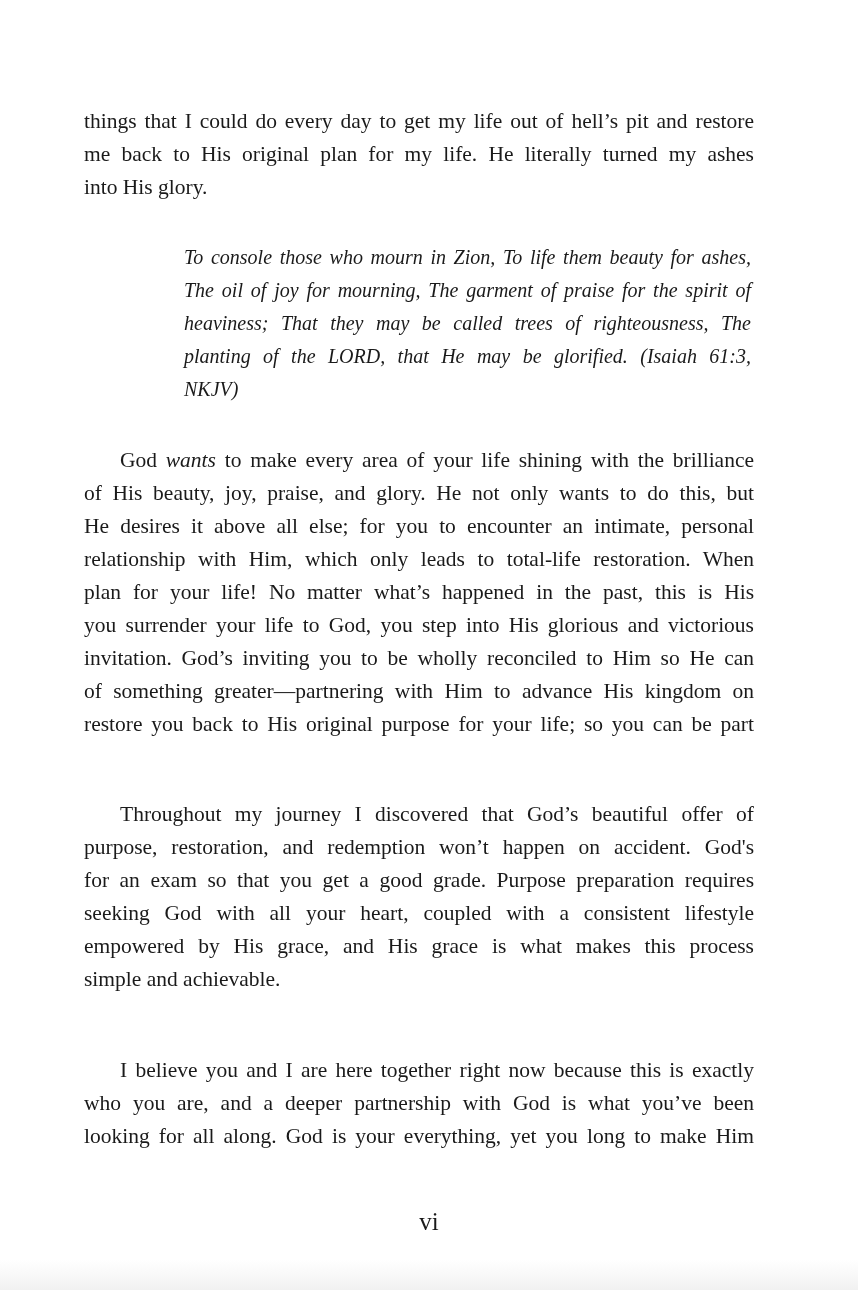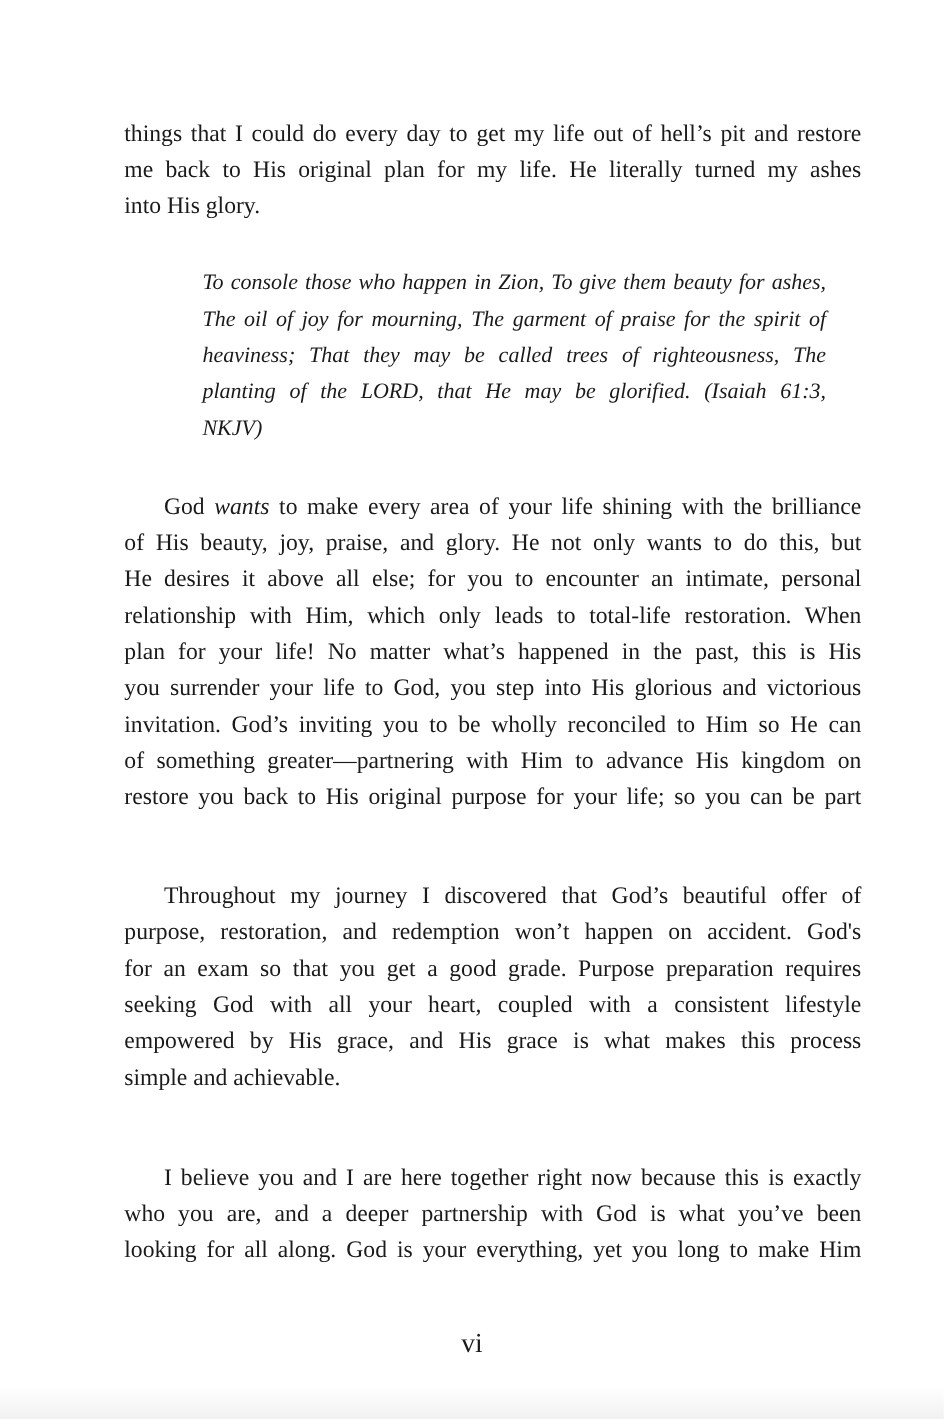--- a/index.html
+++ b/index.html
@@ -5,21 +5,21 @@
   html, body { margin: 0; padding: 0; }
   body {
     width: 858px; height: 1290px; background: #ffffff; position: relative; overflow: hidden;
     font-family: "Liberation Serif", "DejaVu Serif", serif; color: #1a1a1a;
   }
   .page { position: absolute; left: 0; top: 0; width: 858px; height: 1290px; }
   .bottom-fade {
     position: absolute; left: 0; right: 0; bottom: 0; height: 30px;
     background: linear-gradient(#ffffff, #f1f1f1);
   }
-  .para { position: absolute; left: 84px; width: 670px; font-size: 21.5px; margin-left: 29px; }
+  .para { position: absolute; left: 84px; width: 670px; font-size: 21.5px; }
   .line {
     height: 33px; line-height: 33px; white-space: nowrap;
     text-align: justify; text-align-last: justify;
   }
   .line.last { text-align-last: left; }
   .line.indent { padding-left: 36px; }
   .quote { position: absolute; left: 184px; width: 567px; font-size: 20px; font-style: italic; }
   .quote .line { height: 33px; line-height: 33px; }
   .pagenum {
     position: absolute; left: 0; width: 858px; top: 1208px; text-align: center;
@@ -32,21 +32,21 @@
 
 <div class="page">
 
   <div class="para" style="top:105px;">
     <div class="line">things that I could do every day to get my life out of hell’s pit and restore</div>
     <div class="line">me back to His original plan for my life. He literally turned my ashes</div>
     <div class="line last">into His glory.</div>
   </div>
 
   <div class="quote" style="top:241px;">
-    <div class="line">To console those who happen in Zion, To give them beauty for ashes,</div>
+    <div class="line">To console those who mourn in Zion, To life them beauty for ashes,</div>
     <div class="line">The oil of joy for mourning, The garment of praise for the spirit of</div>
     <div class="line">heaviness; That they may be called trees of righteousness, The</div>
     <div class="line">planting of the LORD, that He may be glorified. (Isaiah 61:3,</div>
     <div class="line last">NKJV)</div>
   </div>
 
   <div class="para" style="top:444px;">
     <div class="line indent"><span>God </span><em>wants</em><span> to make every area of your life shining with the brilliance</span></div>
     <div class="line">of His beauty, joy, praise, and glory. He not only wants to do this, but</div>
     <div class="line">He desires it above all else; for you to encounter an intimate, personal</div>

